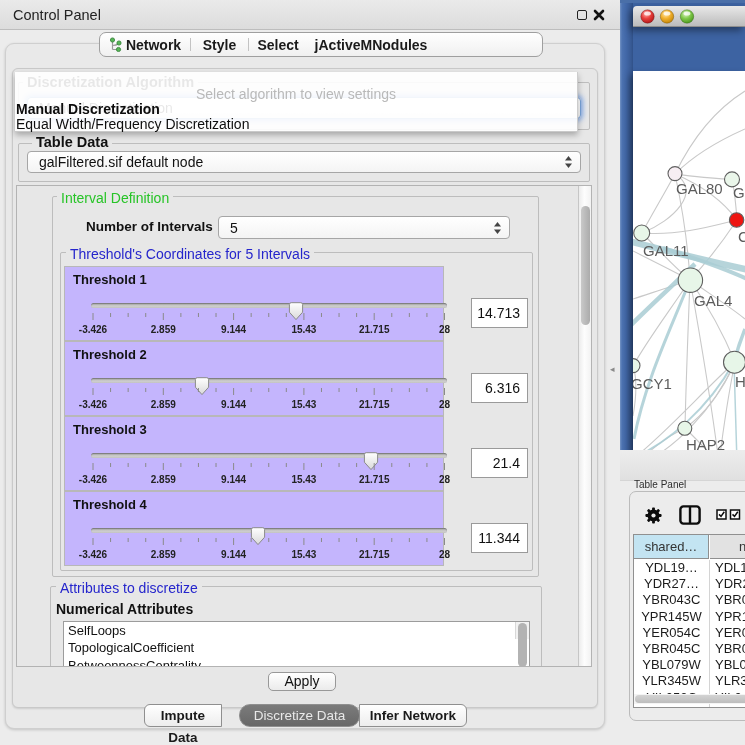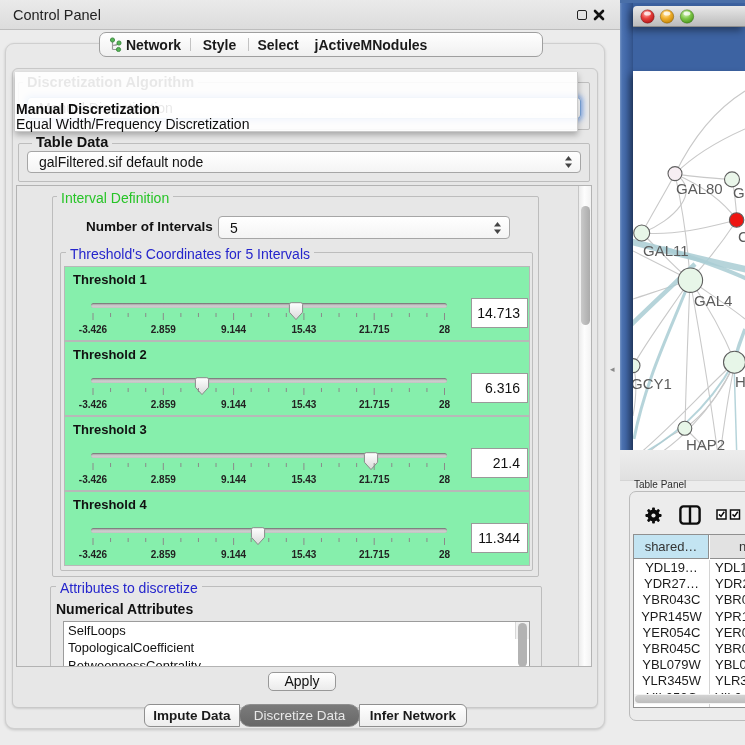--- a/index.html
+++ b/index.html
@@ -49,21 +49,21 @@
 
 
 #viewport { left:16px; top:185px; width:576px; height:482px; border:1px solid #b3b3b3;
   overflow:hidden; background:#e7e7e7; }
 #vscroll { position:absolute; right:0; top:0; width:13px; height:480px;
   background:linear-gradient(to right,#ececec,#fdfdfd 45%,#f2f2f2); border-left:1px solid #c6c6c6; }
 #vscroll .thumb { position:absolute; left:1.5px; top:20px; width:9px; height:119px;
   background:linear-gradient(to right,#c9c9c9,#ababab); border-radius:5px; }
 
 
-.trow { position:absolute; left:47px; width:466px; height:75px; border:1px solid #b8b8b8; background:#86efac; }
+.trow { position:absolute; left:47px; width:380px; height:75px; border:1px solid #b8b8b8; background:#c4b5fd; }
 .trow .lbl { position:absolute; left:8px; top:5px; font-size:13px; font-weight:bold; color:#111; }
 .track { position:absolute; left:26px; top:36px; width:356px; height:5px; border-radius:3px;
   background:linear-gradient(#9d9d9d,#cfcfcf 60%,#c2c2c2); box-shadow:inset 0 1px 1px rgba(0,0,0,.25); }
 .thumb-sl { position:absolute; top:35px; }
 .ticks { position:absolute; left:26px; top:46px; }
 .tlabel { position:absolute; top:57px; width:60px; text-align:center; font-size:10px; font-weight:bold; color:#222; }
 .vbox { position:absolute; left:406px; top:31px; width:57px; height:30px; background:#fff;
   border:1px solid #9a9a9a; font-size:14px; color:#111; text-align:right; line-height:28px; padding-right:7px; }
 
 
@@ -128,20 +128,21 @@
   <div class="tab" style="width:128px;">jActiveMNodules</div>
 </div>
 
 <div class="fs" style="left:18px; top:82px; width:572px; height:48px;"></div>
 <div class="fs-title" style="left:23px; top:74px; font-weight:bold; font-size:14.5px; color:#111;">Discretization Algorithm</div>
 <div class="combo" style="left:27px; top:97px; width:554px; height:22px; border-color:#78a2d8; box-shadow:0 0 5px 2px rgba(100,150,230,.75);">
     <span class="txt">Manual Discretization</span>
   </div>
 
 <div id="popup" class="abs">
+  <div class="l1">Select algorithm to view settings</div>
   <div class="l2">Manual Discretization</div>
   <div class="l3">Equal Width/Frequency Discretization</div>
 </div>
 
 <div class="fs" style="left:18px; top:143px; width:572px; height:39px;"></div>
 <div class="fs-title" style="left:32px; top:134px; font-weight:bold; font-size:14.5px; color:#111;">Table Data</div>
 <div class="combo" style="left:27px; top:151px; width:554px; height:22px;">
   <span class="txt">galFiltered.sif default node</span>
   <svg width="9" height="13" viewBox="0 0 9 13">
       <path d="M4.5 0.5 L8 5 H1 Z" fill="#444"></path>
@@ -349,21 +350,21 @@
         <div class="thumb"></div>
       </div>
   </div>
   <div id="vscroll">
       <div class="thumb"></div>
     </div>
 </div>
 
 <div id="applybtn" class="abs">Apply</div>
 
-<div class="btab" style="left:144px; width:96px; border-radius:6px 0 0 6px;">Impute Data</div>
+<div class="btab" style="left:144px; width:78px; border-radius:6px 0 0 6px;">Impute Data</div>
 <div class="btab dark" style="left:239px; width:121px;">Discretize Data</div>
 <div class="btab" style="left:359px; width:108px; border-radius:0 6px 6px 0;">Infer Network</div>
 
 <div class="abs" style="left:610px; top:364px; font-size:9px; color:#8a8a8a;">◂</div>
 
 <div id="bluepanel" class="abs">
   <div id="bluestrip"></div>
   <div id="bluetop"></div>
   <div id="nettitle">
     <svg width="70" height="21" viewBox="0 0 70 21">

